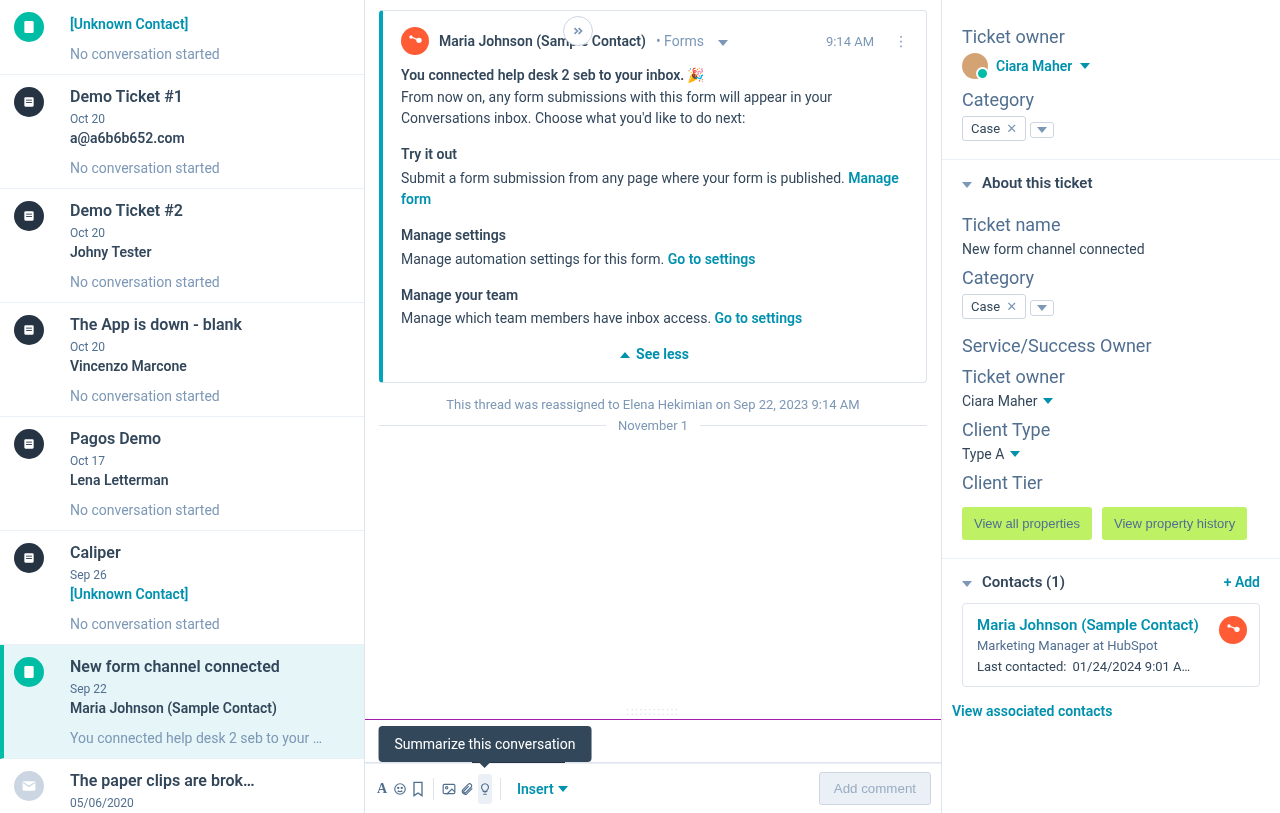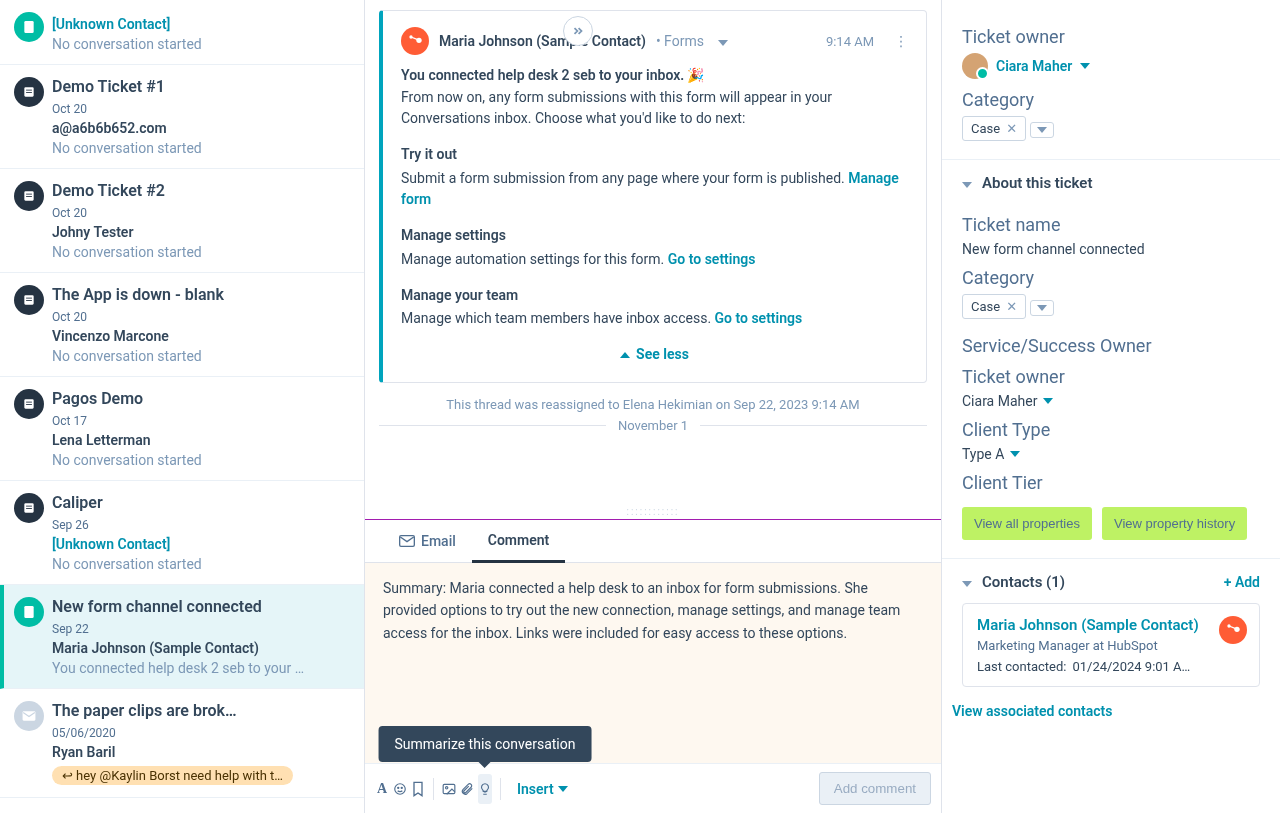--- a/index.html
+++ b/index.html
@@ -1,32 +1,32 @@
 <!DOCTYPE html>
 <html><head>
 <meta charset="utf-8">
 <style>
   * { box-sizing: border-box; margin: 0; padding: 0; }
   body { font-family: -apple-system, BlinkMacSystemFont, "Segoe UI", Roboto, Helvetica, Arial, sans-serif; font-size: 14px; color: #33475b; background: #fff; }
   .app { display: flex; width: 1280px; height: 813px; overflow: hidden; }
 
   
   .ticket-list { width: 365px; border-right: 1px solid #dfe3eb; overflow-y: scroll; background:#fff;}
-  .ticket-item { display:flex; padding: 12px 14px; border-bottom: 1px solid #eaf0f6; gap:8px; cursor:pointer;}
+  .ticket-item { display:flex; padding: 12px 14px; border-bottom: 1px solid #eaf0f6; gap:26px; cursor:pointer;}
   .ticket-item.selected { background:#e5f5f8; border-left:4px solid #00bda5; padding-left:10px;}
   .ticket-avatar { width:30px; height:30px; border-radius:50%; flex-shrink:0; background:#253342; color:#fff; display:flex; align-items:center; justify-content:center; font-size:14px;}
   .ticket-avatar.form { background:#00bda5; }
   .ticket-avatar.email { background:#cbd6e2; color:#fff;}
   .ticket-body { flex:1; min-width:0;}
   .ticket-row1 { display:flex; justify-content:space-between; align-items:flex-start; gap:6px;flex-direction:column;}
   .ticket-title { font-weight:600; font-size:16px; color:#33475b; white-space:nowrap; overflow:hidden; text-overflow:ellipsis;}
   .ticket-date { font-size:12px; color:#516f90; white-space:nowrap;}
   .ticket-contact { font-weight:600; color:#33475b; margin-top:4px;}
   .ticket-contact.unknown { color:#0091ae; font-weight:600;}
-  .ticket-snippet { color:#7c98b6; margin-top:4px; white-space:nowrap; overflow:hidden; text-overflow:ellipsis;}
+  .ticket-snippet { color:#7c98b6; margin-top:14px; white-space:nowrap; overflow:hidden; text-overflow:ellipsis;}
   .mention-chip { display:inline-flex; align-items:center; gap:4px; background:#ffe0b2; color:#4a3203; border-radius:16px; padding:2px 10px; font-size:13px; max-width:260px; white-space:nowrap; overflow:hidden; text-overflow:ellipsis; margin-top:6px;}
 
   
   .conversation { flex:1; display:flex; flex-direction:column; border-right:1px solid #dfe3eb; position:relative; min-width:0;}
   .conv-scroll { flex:1; overflow:auto; padding:10px 14px 0 14px;}
   .message-card { border:1px solid #dfe3eb; border-left:4px solid #00a4bd; border-radius:4px; padding:16px 18px; background:#fff; position:relative;}
   .msg-header { display:flex; align-items:center; gap:10px;}
   .msg-avatar { width:28px; height:28px; border-radius:50%; background:#ff5c35; color:#fff; display:flex; align-items:center; justify-content:center; font-weight:700;}
   .msg-from { font-weight:600; color:#33475b;}
   .msg-source { color:#7c98b6;}
@@ -273,21 +273,20 @@
           <svg width="16" height="12" viewBox="0 0 24 18">
               <rect x="1" y="1" width="22" height="16" rx="2" fill="none" stroke="#516f90" stroke-width="2"></rect>
               <path d="M2 3l10 7 10-7" fill="none" stroke="#516f90" stroke-width="2"></path>
             </svg>
           <span>Email</span>
         </div>
         <div class="tab active">
           <span>Comment</span>
         </div>
       </div>
-      <div class="compose-area">Summary: Maria connected a help desk to an inbox for form submissions. She provided options to try out the new connection, manage settings, and manage team access for the inbox. Links were included for easy access to these options.</div>
       <div class="toolbar">
         <div class="tb-btn">
             <span style="font-weight:700;font-family:serif;">A</span>
           </div>
         <div class="tb-btn">
           <svg width="16" height="16" viewBox="0 0 24 24" fill="none" stroke="#516f90" stroke-width="2">
               <circle cx="12" cy="12" r="9"></circle>
               <circle cx="9" cy="10" r="1" fill="#516f90"></circle>
               <circle cx="15" cy="10" r="1" fill="#516f90"></circle>
               <path d="M8 15c1 1 2 1.5 4 1.5s3-.5 4-1.5"></path>

